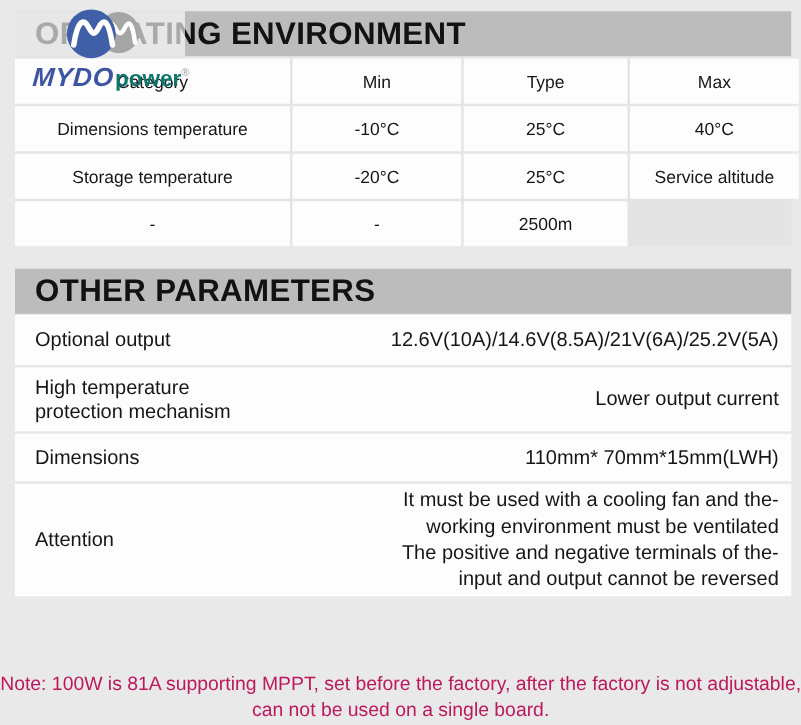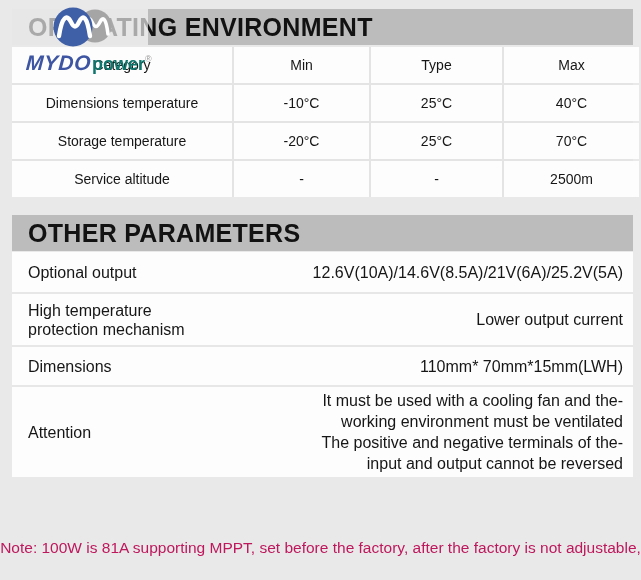--- a/index.html
+++ b/index.html
@@ -168,21 +168,20 @@
     <div class="cell">Max</div>
 
     <div class="cell">Dimensions temperature</div>
     <div class="cell">-10°C</div>
     <div class="cell">25°C</div>
     <div class="cell">40°C</div>
 
     <div class="cell">Storage temperature</div>
     <div class="cell">-20°C</div>
     <div class="cell">25°C</div>
-    <div class="cell">70°C</div>
 
     <div class="cell">Service altitude</div>
     <div class="cell">-</div>
     <div class="cell">-</div>
     <div class="cell">2500m</div>
   </div>
 
   <div class="bar bar2">
     <span class="bar-title">OTHER PARAMETERS</span>
   </div>
@@ -205,20 +204,21 @@
       <div class="row-label">Attention</div>
       <div class="row-value">It must be used with a cooling fan and the-
 working environment must be ventilated
 The positive and negative terminals of the-
 input and output cannot be reversed</div>
     </div>
   </div>
 
   <div class="note">
     <div>Note: 100W is 81A supporting MPPT, set before the factory, after the factory is not adjustable,</div>
+    <div>can not be used on a single board.</div>
   </div>
 
   <div class="wm-box"></div>
   <div class="wm-logo">
     <svg width="76" height="48" viewBox="0 0 76 48">
       <circle cx="49" cy="23" r="16.5" fill="#a5a5a5"></circle>
       <path d="M 37,31 C 40,15 43,13 46,19 C 49,25 51,25 54,19 C 57,13 60,15 62,31" fill="none" stroke="#ffffff" stroke-width="3.6" stroke-linecap="round"></path>
       <circle cx="27" cy="24" r="19.5" fill="#3f5fa7"></circle>
       <path d="M 13,33 C 16,13 21,11 25,19 C 28,25 30,25 33,19 C 37,11 41,13 44,33" fill="none" stroke="#ffffff" stroke-width="4.4" stroke-linecap="round"></path>
     </svg>

